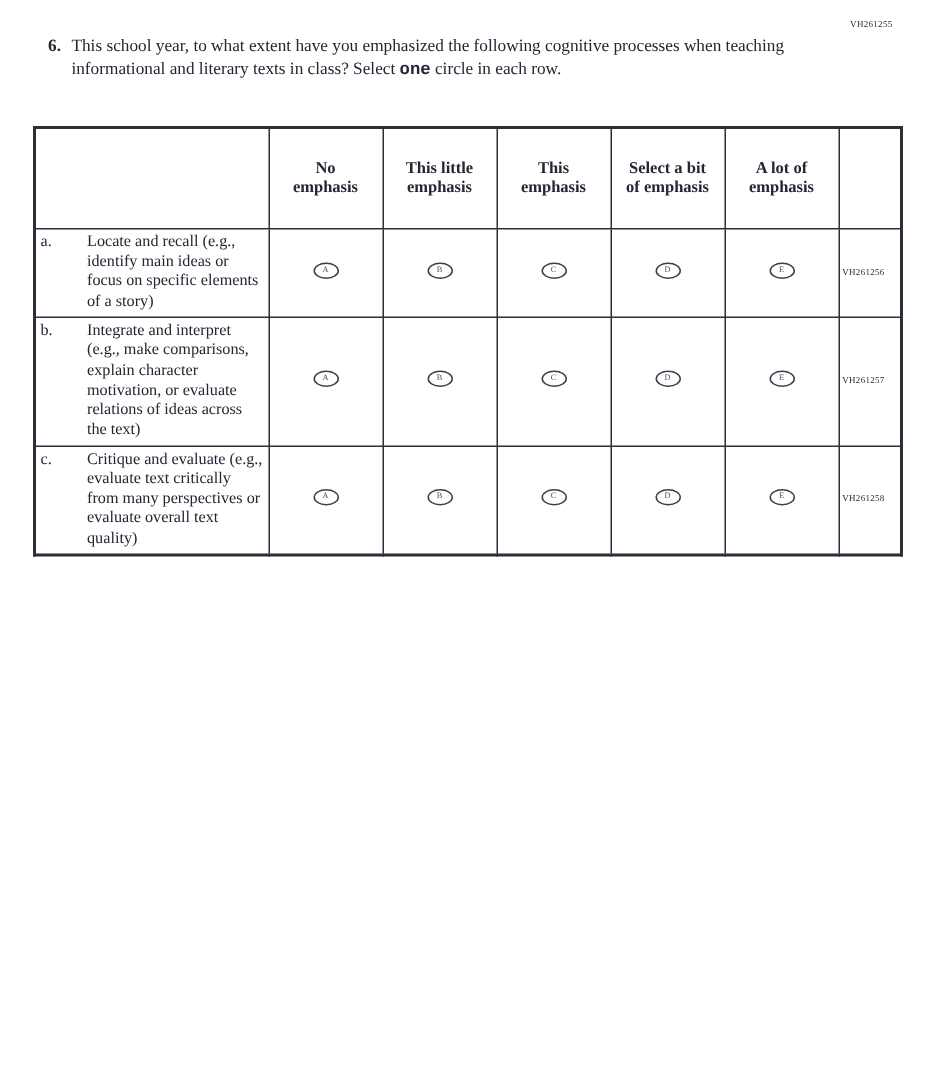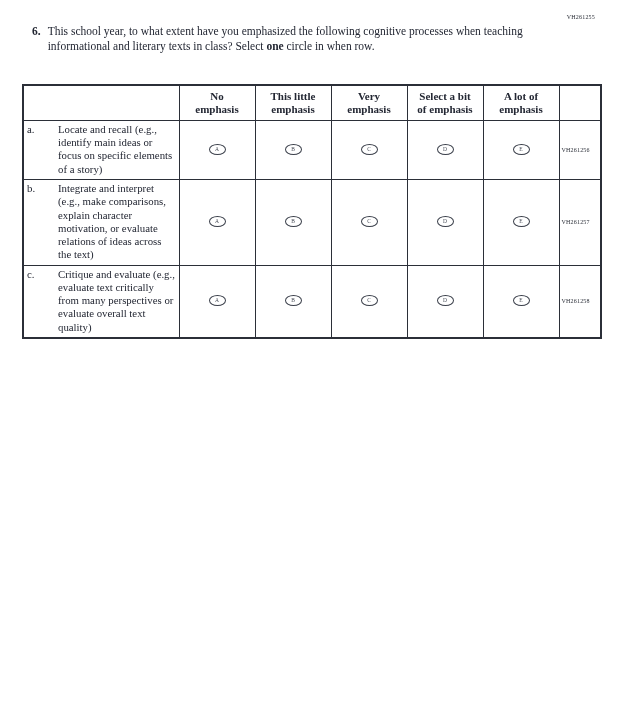--- a/index.html
+++ b/index.html
@@ -36,42 +36,42 @@
     font-size: 11.5px;
     line-height: 1.28;
   }
   .qnum {
     font-weight: bold;
     flex: 0 0 auto;
   }
   .qtext {
     width: 478px;
   }
-  .qtext b { font-weight: bold; }
+  .qtext b { font-weight: bold; font-family: Liberation Mono, monospace; }
   table.grid {
     position: absolute;
     top: 84px;
     left: 22px;
     border-collapse: collapse;
     table-layout: fixed;
     width: 578px;
     background: #ffffff;
   }
   table.grid, table.grid th, table.grid td {
     border: 1px solid #2b2f38;
   }
   table.grid {
     border: 2px solid #2b2f38;
   }
   th.col-head {
     font-size: 11px;
     font-weight: bold;
     text-align: center;
     vertical-align: middle;
-    padding: 4px 1px;
+    padding: 20px 1px;
     line-height: 1.18;
   }
   th.corner, th.code-head {
     padding: 0;
   }
   td.label-cell {
     vertical-align: top;
     padding: 2px 3px 3px 3px;
     font-size: 10.8px;
     line-height: 1.23;
@@ -125,21 +125,21 @@
 </head>
 <body>
 
 <div class="page">
 
   <div class="top-code">VH261255</div>
 
   <div class="question">
     <span class="qnum">6.</span>
     <div class="qtext">
-      <span>This school year, to what extent have you emphasized the following cognitive processes when teaching informational and literary texts in class? Select </span><b>one</b><span> circle in when row.</span>
+      <span>This school year, to what extent have you emphasized the following cognitive processes when teaching informational and literary texts in class? Select </span><b>one</b><span> circle in each row.</span>
     </div>
   </div>
 
   <table class="grid">
     <colgroup>
       <col style="width:156px">
       <col style="width:76px">
       <col style="width:76px">
       <col style="width:76px">
       <col style="width:76px">
@@ -151,21 +151,21 @@
           <th class="corner"></th>
           <th class="col-head">
             <div>No</div>
             <div>emphasis</div>
           </th>
           <th class="col-head">
             <div>This little</div>
             <div>emphasis</div>
           </th>
           <th class="col-head">
-            <div>Very</div>
+            <div>This</div>
             <div>emphasis</div>
           </th>
           <th class="col-head">
             <div>Select a bit</div>
             <div>of emphasis</div>
           </th>
           <th class="col-head">
             <div>A lot of</div>
             <div>emphasis</div>
           </th>

